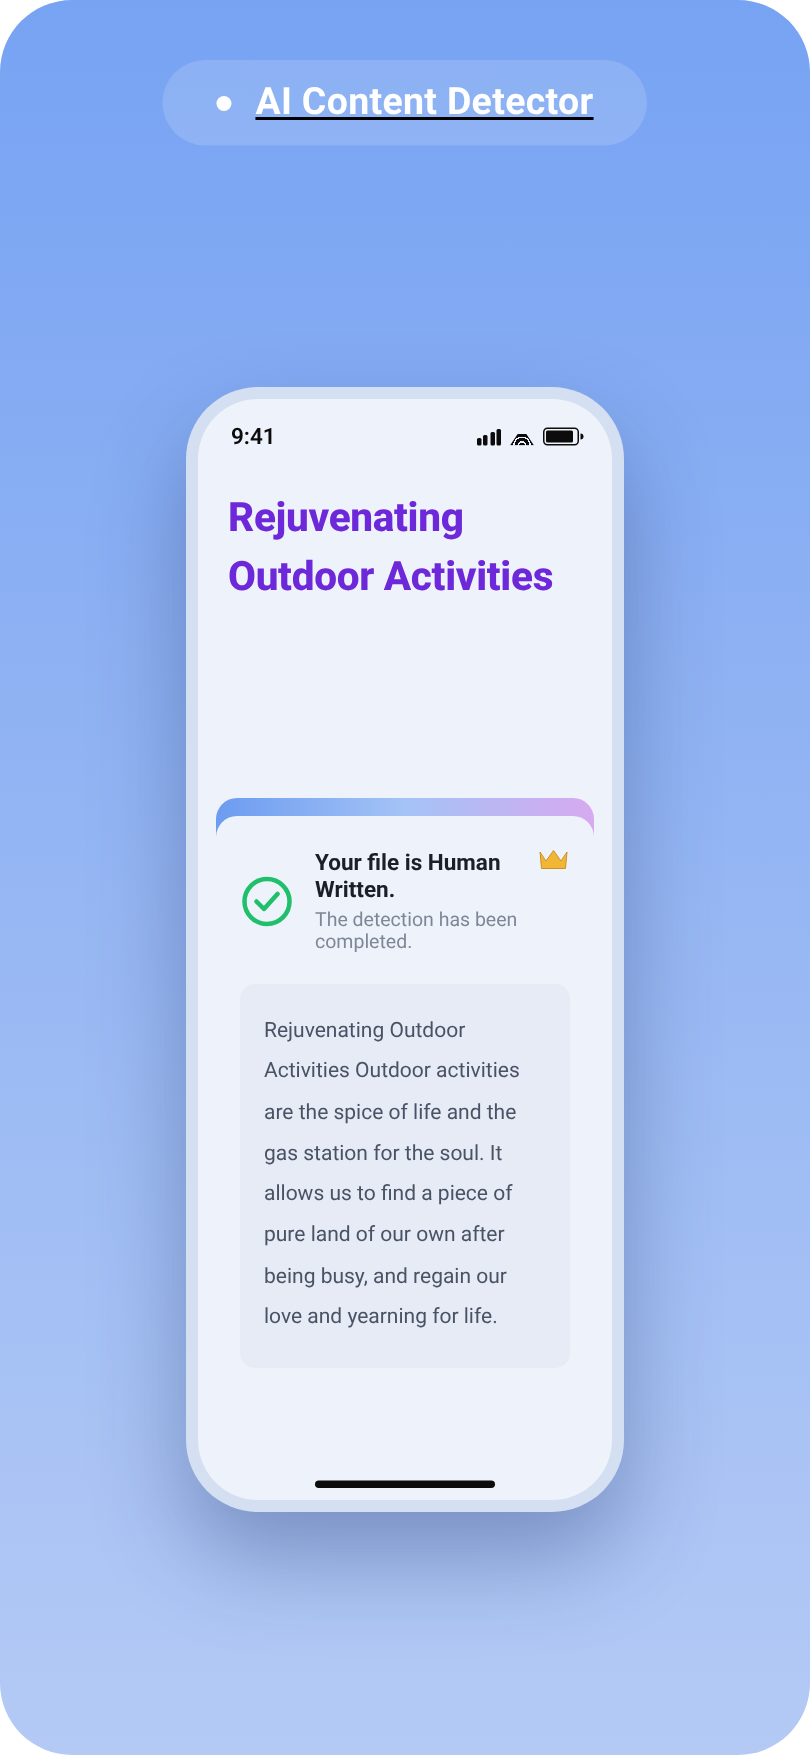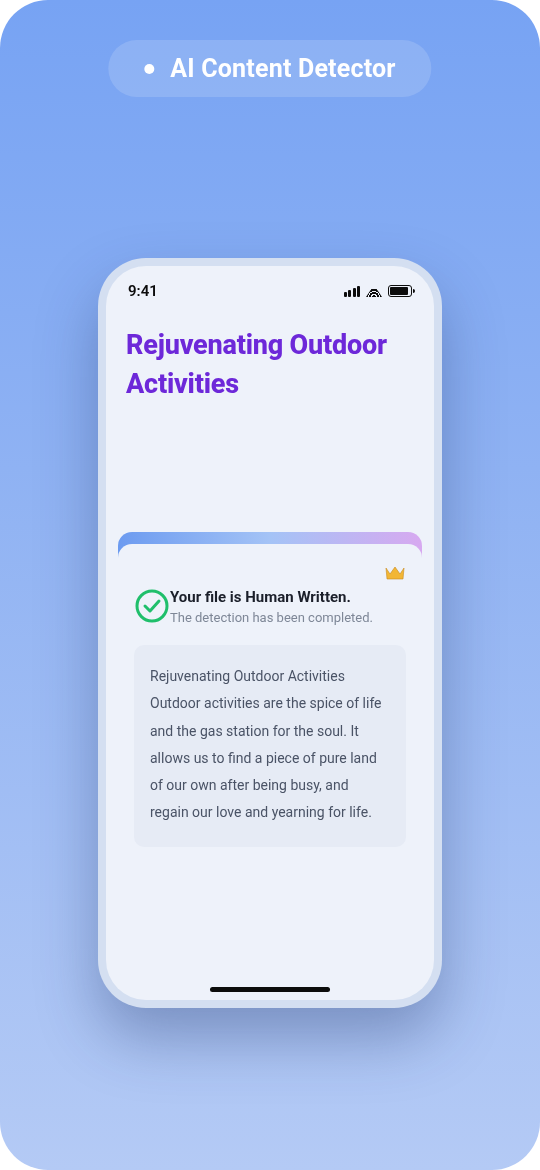--- a/index.html
+++ b/index.html
@@ -10,29 +10,29 @@
     border-radius: 48px;
     position: relative;
     overflow: hidden;
   }
   .badge {
     position: absolute;
     top: 40px; left: 50%; transform: translateX(-50%);
     background: rgba(255,255,255,0.15);
     border-radius: 999px;
     padding: 14px 36px;
-    display: flex; align-items: center; gap: 16px;
+    display: flex; align-items: center; gap: 16px; text-decoration: underline;
   }
   .badge-dot { width: 10px; height: 10px; border-radius: 50%; background: #fff; }
   .badge-text { color: #fff; font-weight: 700; font-size: 25px; letter-spacing: 0.2px; white-space: nowrap; }
 
   .phone {
     position: absolute;
     top: 258px; left: 50%; transform: translateX(-50%);
-    width: 344px; height: 750px;
+    width: 292px; height: 750px;
     background: #d4dff1;
     border-radius: 48px;
     box-shadow: 0 30px 60px rgba(30,50,100,0.35);
     padding: 8px;
   }
   .screen {
     width: 100%; height: 100%;
     background: #eef2fa;
     border-radius: 40px;
     overflow: hidden;
@@ -72,21 +72,21 @@
   .sheet {
     position: absolute; left: 12px; right: 12px; top: 278px; bottom: 0;
     background: #eef2fa;
     border-radius: 14px 14px 40px 40px;
     padding: 22px 16px 0 16px;
     display: flex; flex-direction: column;
   }
   .sheet-header { position: relative; text-align: center; }
   .sheet-title { font-size: 16px; font-weight: 700; color: #1b1f2a; }
   .crown { position: absolute; right: 0; top: -2px; }
-  .result-row { display: flex; align-items: flex-start; margin-top: 22px; }
+  .result-row { display: flex; gap: 14px; align-items: center; }
   .check-circle { width: 36px; height: 36px; flex-shrink: 0; }
   .result-head { font-size: 15px; font-weight: 700; color: #1b1f2a; }
   .result-sub { font-size: 13px; color: #7e8797; margin-top: 4px; }
 
   .card {
     margin-top: 20px;
     background: #e6ebf5;
     border-radius: 10px;
     padding: 18px 16px 20px 16px;
   }

